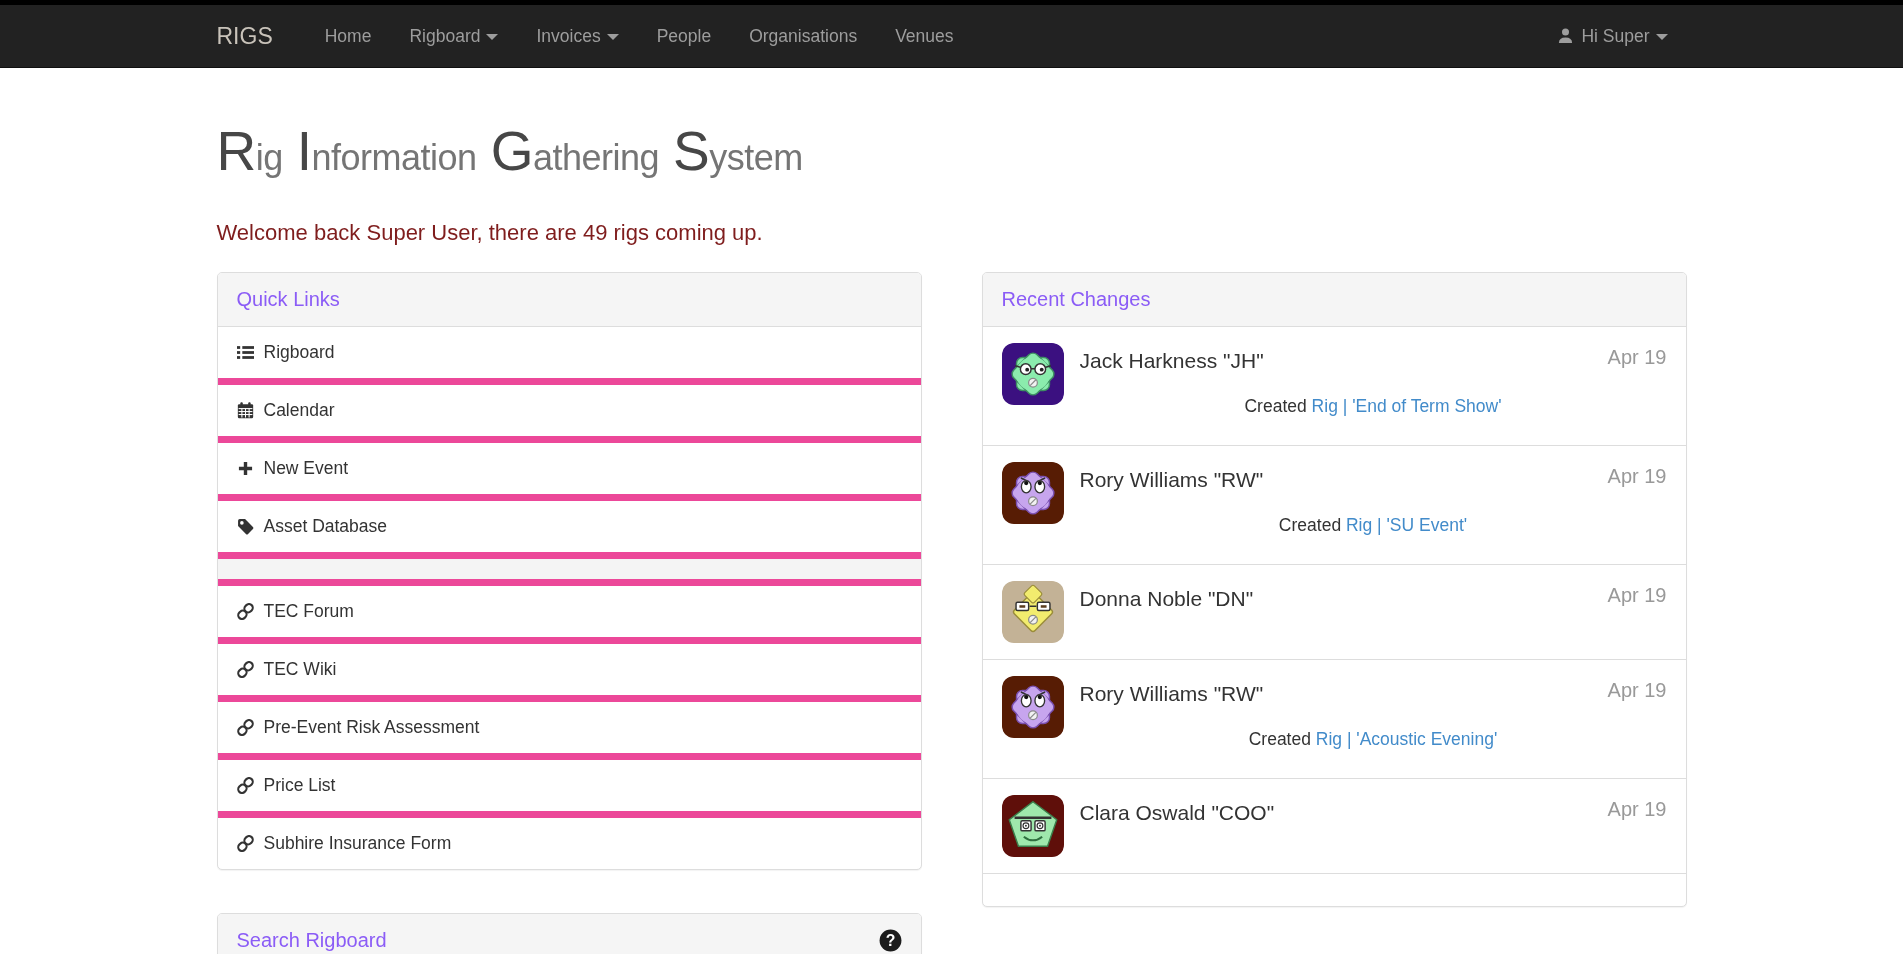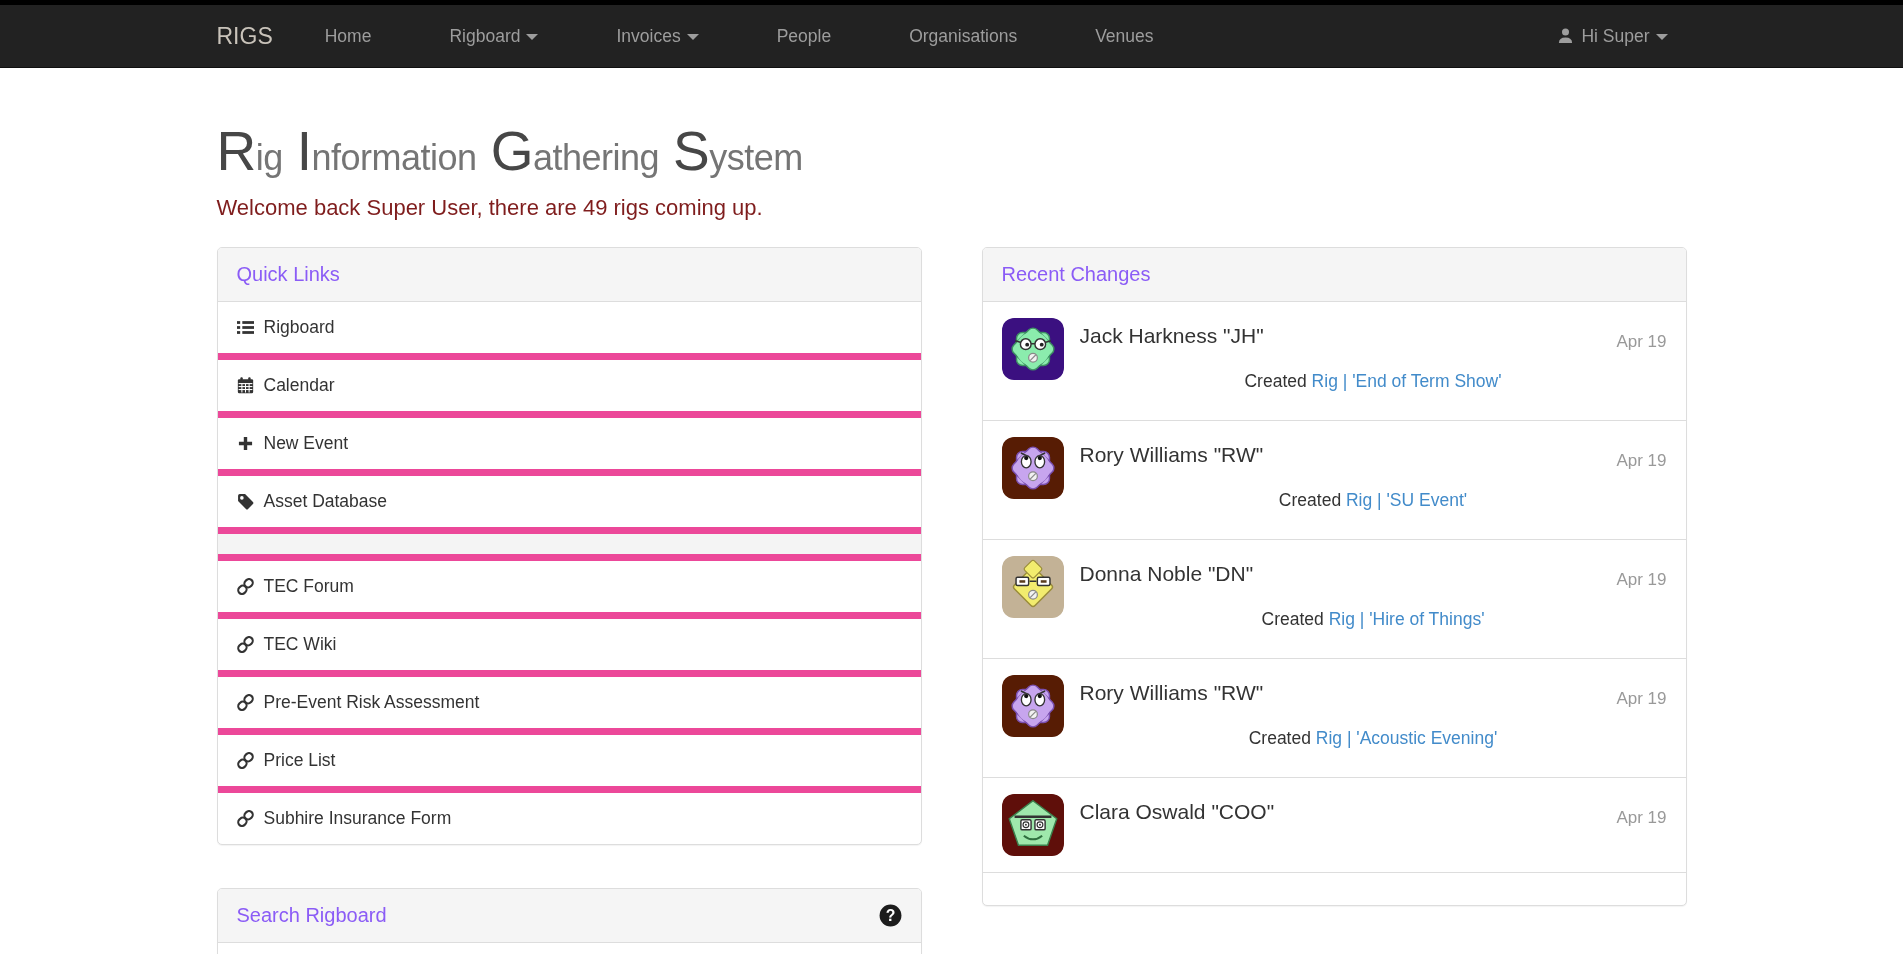--- a/index.html
+++ b/index.html
@@ -13,34 +13,34 @@
   .container { width:1470px; margin:0 auto; }
 
   
   .top-strip { height:5px; background:#000; }
   .navbar { background:#222; height:63px; border-bottom:1px solid #101010; }
   .navbar .container { display:flex; align-items:flex-start; height:63px; }
   .nav-brand {
     color:#c9c3ba; font-size:23px; line-height:63px; padding:0 19px 0 0;
     text-decoration:none; margin-right:14px; cursor:pointer;
   }
-  .nav-list { display:flex; list-style:none; margin:0; padding:0;gap:40px; }
+  .nav-list { display:flex; list-style:none; margin:0; padding:0; }
   .nav-item a {
     display:block; color:#9d9d9d; text-decoration:none; line-height:63px;
     padding:0 19px; font-size:17.5px; cursor:pointer;
   }
   .nav-right { margin-left:auto; }
   .caret {
     display:inline-block; width:0; height:0; margin-left:6px; vertical-align:middle;
     border-top:6px solid; border-left:6px solid transparent; border-right:6px solid transparent;
   }
   .user-icon-svg { width:17px; height:17px; fill:#b9b9b9; margin-right:7px; vertical-align:-2px; }
 
   
-  .page-title { margin:55px 0 11px 0; font-weight:400; line-height:1.05; letter-spacing:-0.5px; }
+  .page-title { margin:55px 0 36px 0; font-weight:400; line-height:1.05; letter-spacing:-0.5px; }
   .page-title .initial { font-size:55px; color:#474747; }
   .page-title .rest { font-size:36px; color:#757575; }
   .page-title .word { margin-right:14px; }
   .welcome { font-size:22px; margin:0 0 24px 0; color:#7f1d1d; }
 
   
   .row { display:flex; gap:60px; align-items:flex-start; }
   .col { width:705px; flex:none; }
 
   
@@ -64,21 +64,21 @@
   .ql-icon { width:19px; height:17px; margin-right:8px; color:#333; flex:none; }
   .ql-icon svg { width:17px; height:17px; display:block; }
 
   
   .rc-list { list-style:none; margin:0; padding:0; }
   .rc-item { padding:16px 19px; border-top:1px solid #ddd; overflow:hidden; }
   .rc-list .rc-item:first-child { border-top:none; }
   .rc-avatar { float:left; margin-right:16px; cursor:pointer; }
   .rc-avatar svg { width:62px; height:62px; display:block; border-radius:12px; }
   .rc-body { overflow:hidden; }
-  .rc-date { float:right; color:#999; font-size:17px; margin-top:12px; }
+  .rc-date { float:right; color:#999; font-size:20px; margin-top:0; }
   .rc-name { margin:3px 0 18px 0; font-size:21px; font-weight:400; color:#333; cursor:pointer; }
   .rc-action { margin:0 0 10px 0; font-size:17.5px; color:#333;text-align:center; }
   .rc-action a { color:#428bca; text-decoration:none; cursor:pointer; }
   .rc-action .pipe { color:#428bca; }
 
   
   .help-icon { width:23px; height:23px; color:#1c1c1c; cursor:pointer; }
   .help-icon svg { width:23px; height:23px; display:block; }
   .panel-body { padding:19px; }
   .input-group { display:flex; }
@@ -422,23 +422,20 @@
 
   <li class="rc-item">
     <div class="rc-avatar">
                 <svg style="--av-bg: #c3b296; --av-body: #f2ec6e; --av-stroke: #9a8c3a;">
                   <use href="#sym-diamond-glasses"></use>
                 </svg>
               </div>
     <div class="rc-body">
       <span class="rc-date">Apr 19</span>
       <h4 class="rc-name">Donna Noble "DN"</h4>
-      <div class="rc-actions">
-                  <p class="rc-action"><span>Created </span><a>Rig</a><span class="pipe"> | </span><a>'Hire of Things'</a></p>
-                </div>
     </div>
   </li>
 
   <li class="rc-item">
     <div class="rc-avatar">
                 <svg style="--av-bg: #571c04; --av-body: #c7a5ee; --av-stroke: #7a4fb0;">
                   <use href="#sym-gear-eyes"></use>
                 </svg>
               </div>
     <div class="rc-body">

